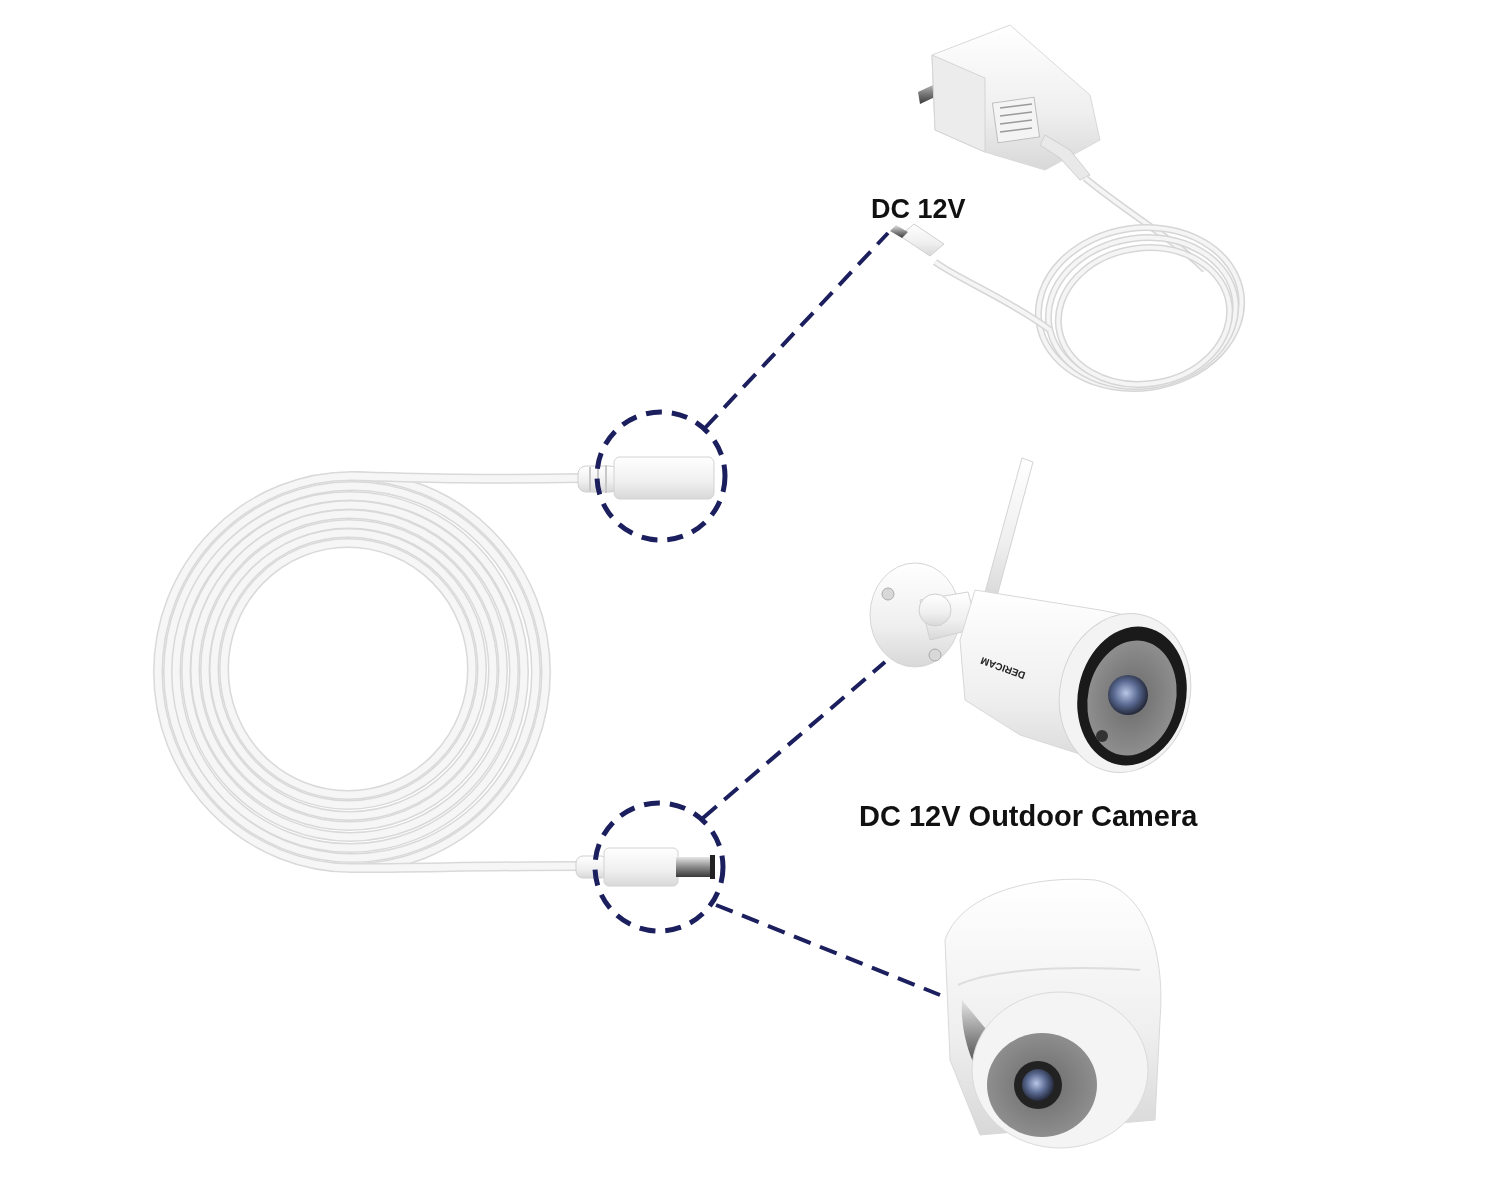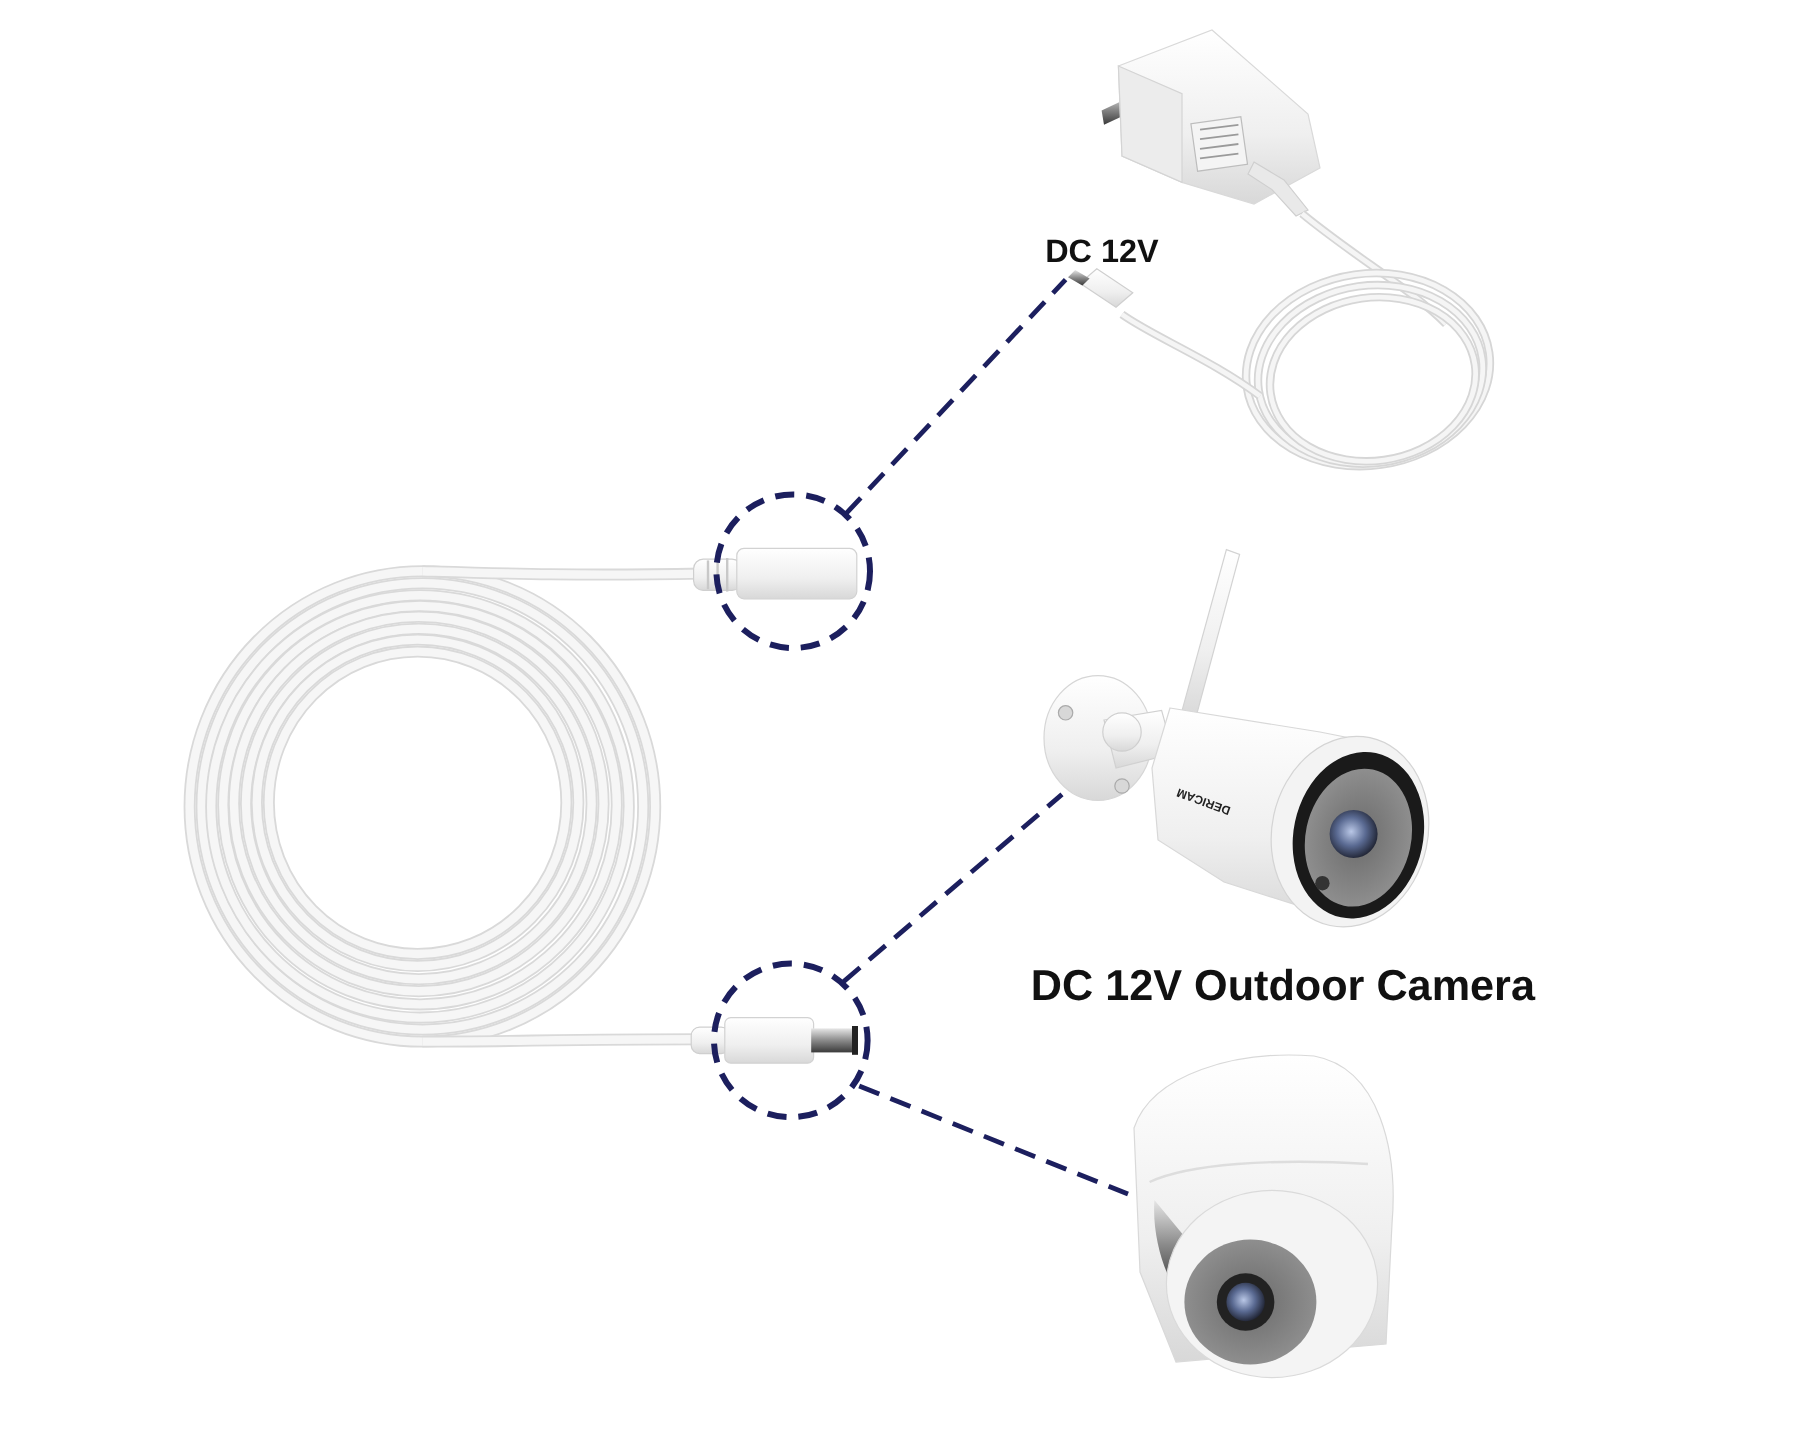--- a/index.html
+++ b/index.html
@@ -1,20 +1,20 @@
 <!DOCTYPE html>
 <html><head>
 <meta charset="utf-8">
 <style>
   html, body { margin:0; padding:0; background:#ffffff; }
   body { width:1500px; height:1200px; position:relative; overflow:hidden; font-family:"Liberation Sans", sans-serif; }
   svg.scene { position:absolute; left:0; top:0; width:1500px; height:1200px; }
   .label { position:absolute; font-weight:bold; color:#111111; font-family:"Liberation Sans", sans-serif; white-space:nowrap; }
   #label-dc12v { left:843px; top:194px; font-size:27px;margin-left:28px; }
-  #label-outdoor { left:859px; top:800px; font-size:36px; }
+  #label-outdoor { left:859px; top:800px; font-size:29px; }
 </style>
 </head>
 <body>
 
 <svg class="scene" viewBox="0 0 1500 1200" xmlns="http://www.w3.org/2000/svg">
   <defs>
     <linearGradient id="plastic" x1="0" y1="0" x2="0" y2="1">
       <stop offset="0" stop-color="#ffffff"></stop>
       <stop offset="0.6" stop-color="#efefef"></stop>
       <stop offset="1" stop-color="#d8d8d8"></stop>

